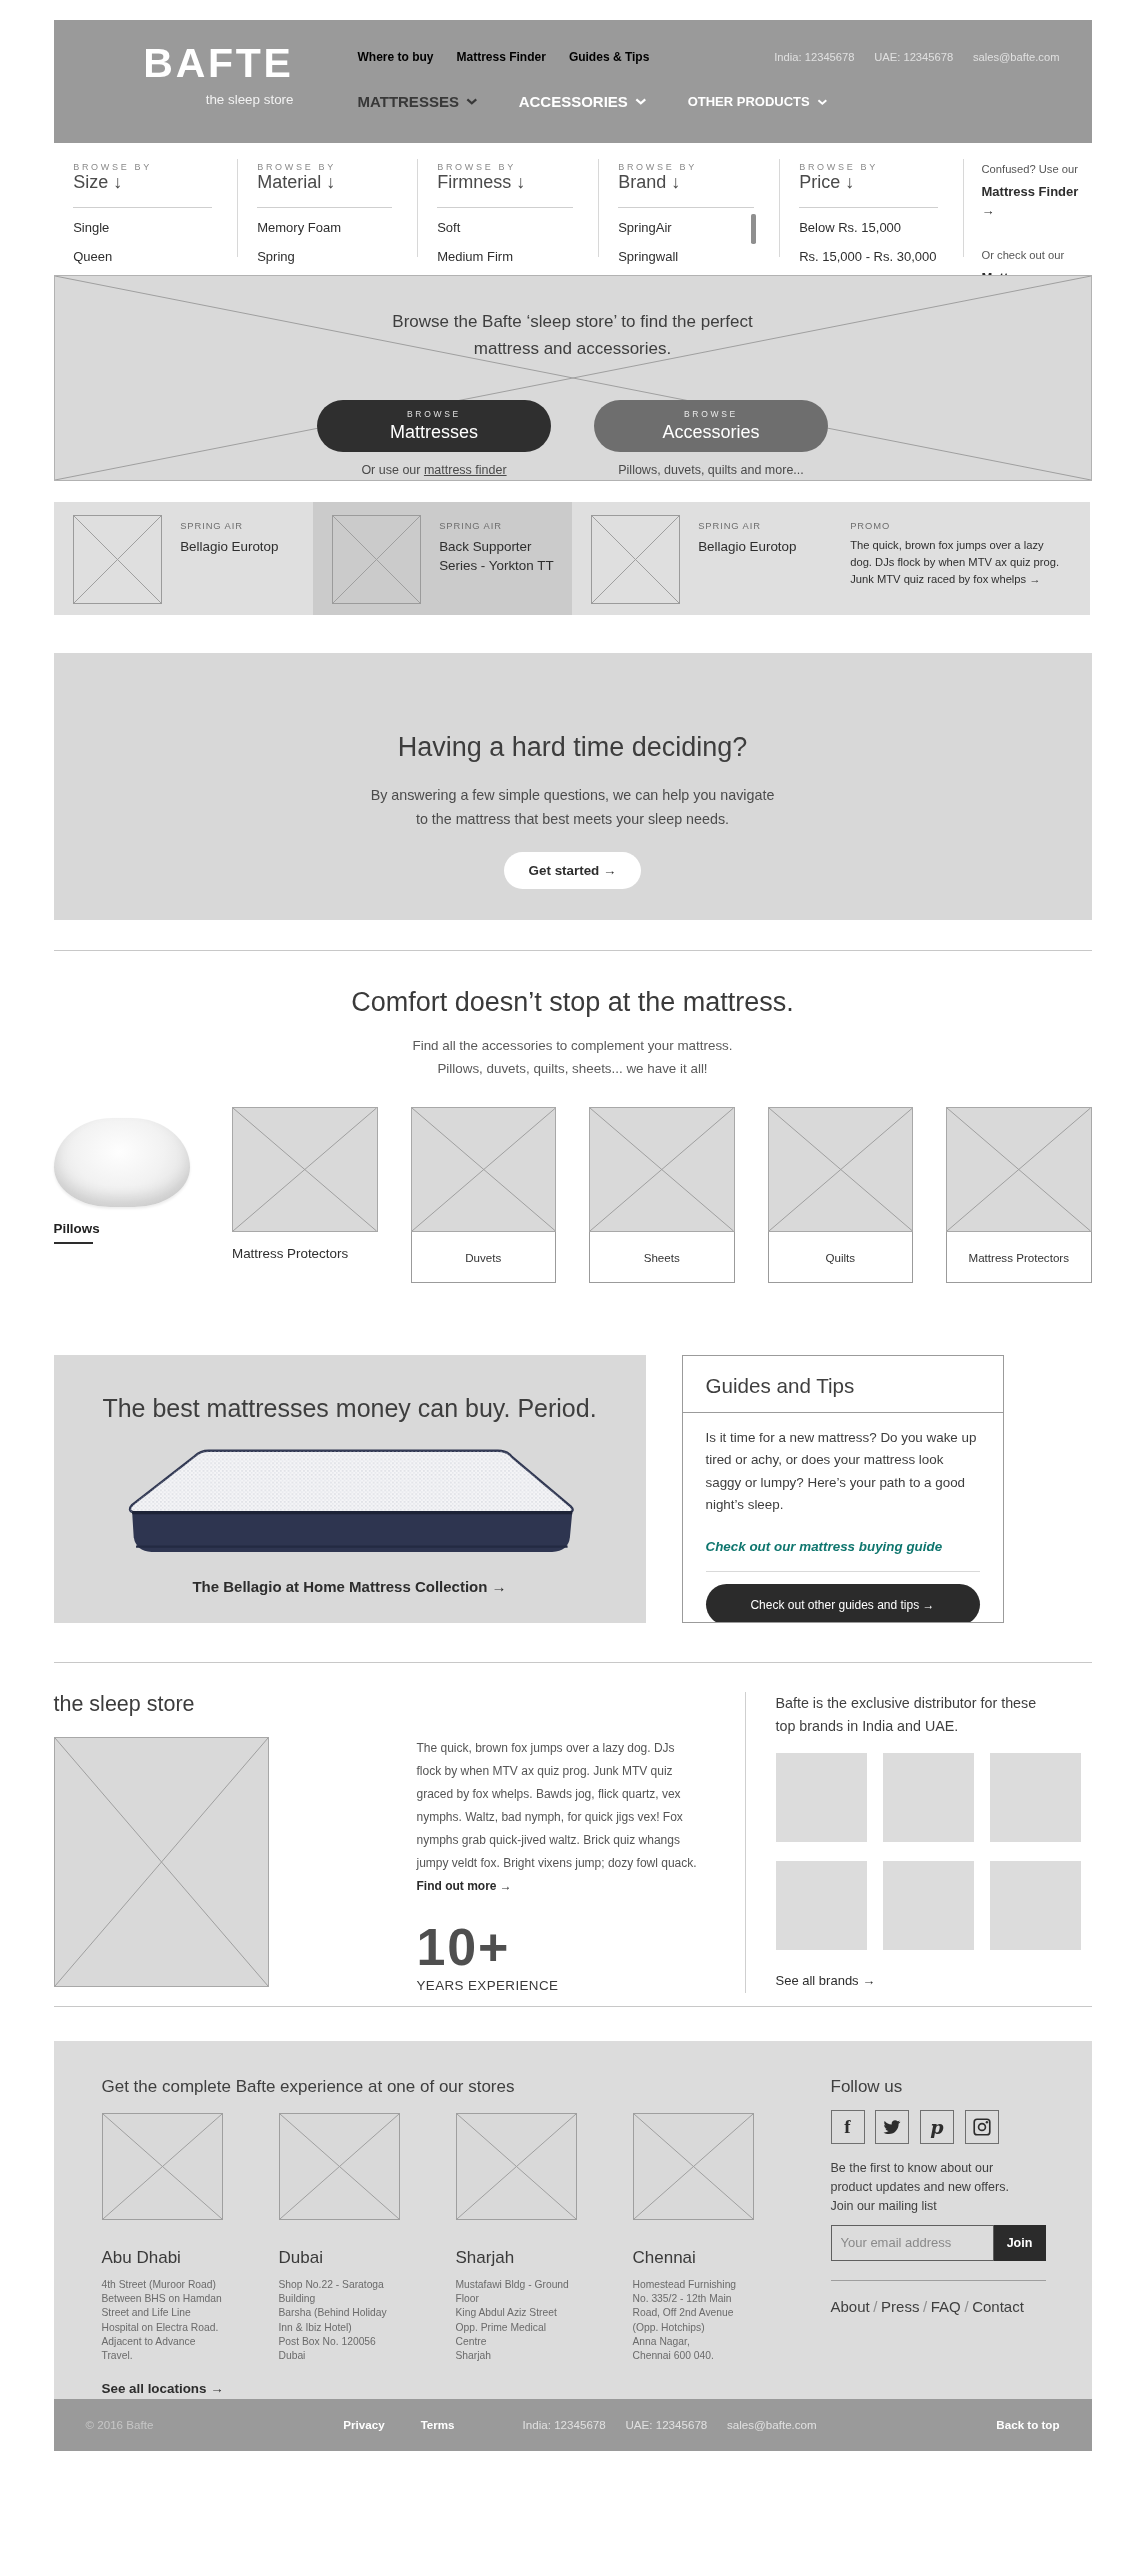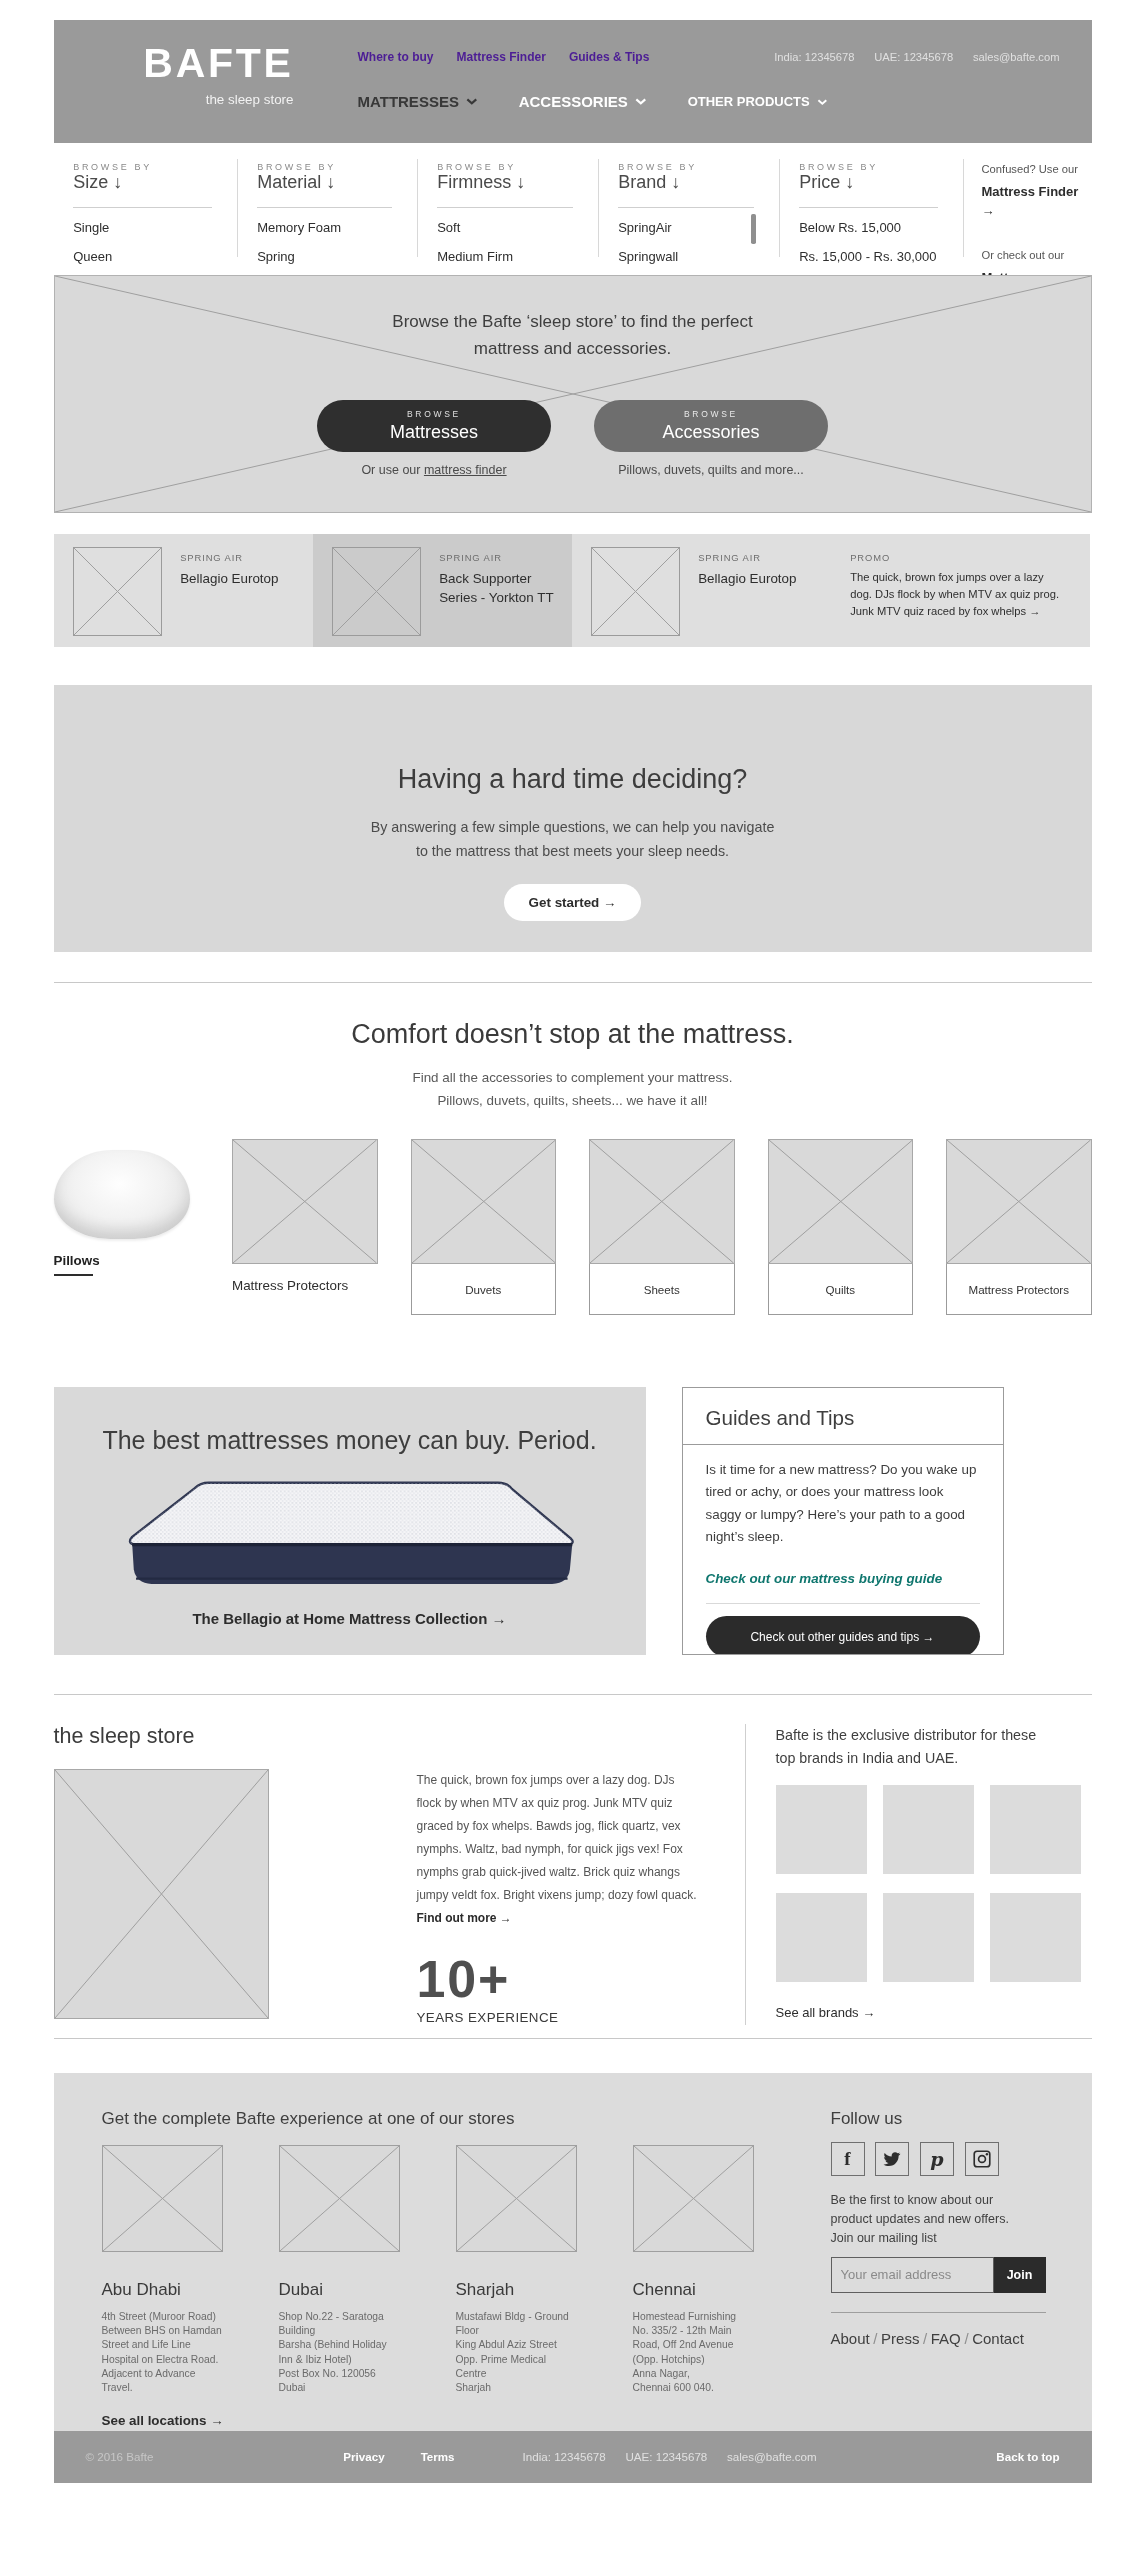--- a/index.html
+++ b/index.html
@@ -9,21 +9,21 @@
   .pre{white-space:pre-line;}
   a{text-decoration:none;color:inherit;cursor:pointer;}
 
   
   .hdr{height:123px;background:#9a9a9a;display:flex;box-sizing:border-box;padding:0 32px;}
   .logo{padding-top:23px;width:208px;}
   .logo-text{font-size:41px;font-weight:800;color:#ffffff;letter-spacing:2.7px;line-height:1;text-align:right;}
   .tagline{font-size:13.4px;color:#f2f2f2;text-align:right;margin-top:8px;}
   .hdr-right{flex:1;padding-left:64px;padding-top:30px;box-sizing:border-box;}
   .hdr-row1{display:flex;align-items:baseline;gap:23px;}
-  .hlink{font-size:12px;font-weight:700;color:#4c1d95;}
+  .hlink{font-size:12px;font-weight:700;color:#000000;}
   .hcontact{margin-left:auto;display:flex;gap:19.7px;font-size:11.2px;color:#e0e0e0;}
   .hdr-row2{display:flex;gap:41px;margin-top:29.5px;align-items:center;}
   .mainnav{font-size:15px;font-weight:700;color:#ffffff;display:inline-flex;align-items:center;gap:7.2px;}
   .mainnav.active{color:#383838;}
   .mainnav.small{font-size:13px;}
   .chev{display:inline-block;}
   .chev path{stroke:currentColor;stroke-width:2.4;fill:none;}
 
   
   .mega{height:132px;box-sizing:border-box;background:#ffffff;display:flex;padding:16px 0 18px 0;}
@@ -38,21 +38,21 @@
   .atext{font-size:11.2px;color:#555555;line-height:15px;}
   .alink{display:block;font-size:13px;font-weight:700;color:#2d2d2d;margin-top:4.5px;line-height:19.7px;}
   .ag2{margin-top:27px;}
 
   
   .ph{position:relative;background:#d9d9d9;border:0.9px solid #a8a8a8;box-sizing:border-box;}
   .ph svg.x{position:absolute;top:0;left:0;width:100%;height:100%;display:block;}
   svg.x line{stroke:#9f9f9f;stroke-width:1;vector-effect:non-scaling-stroke;}
 
   
-  .hero{height:238px;box-sizing:border-box;background:#d9d9d9;border:0.9px solid #b2b2b2;position:relative;overflow:hidden;}
+  .hero{height:206px;box-sizing:border-box;background:#d9d9d9;border:0.9px solid #b2b2b2;position:relative;overflow:hidden;}
   .hero > svg.x{position:absolute;top:0;left:0;width:100%;height:100%;}
   .hero-inner{position:relative;text-align:center;}
   .hero-heading{padding-top:32px;font-size:17px;line-height:27px;color:#3e3e3e;}
   .hero-btns{display:flex;justify-content:center;gap:43px;margin-top:38px;}
   .pill{width:234px;height:52px;border-radius:26px;display:flex;flex-direction:column;align-items:center;justify-content:center;color:#fff;}
   .pill .pe{font-size:8.5px;letter-spacing:2.7px;color:rgba(255,255,255,.85);}
   .pill .pl{font-size:18px;margin-top:2.7px;}
   .pill.dark{background:#2f2f2f;}
   .pill.mid{background:#6e6e6e;}
   .hero-notes{display:flex;justify-content:center;gap:43px;margin-top:11.6px;font-size:12.5px;color:#4a4a4a;}

